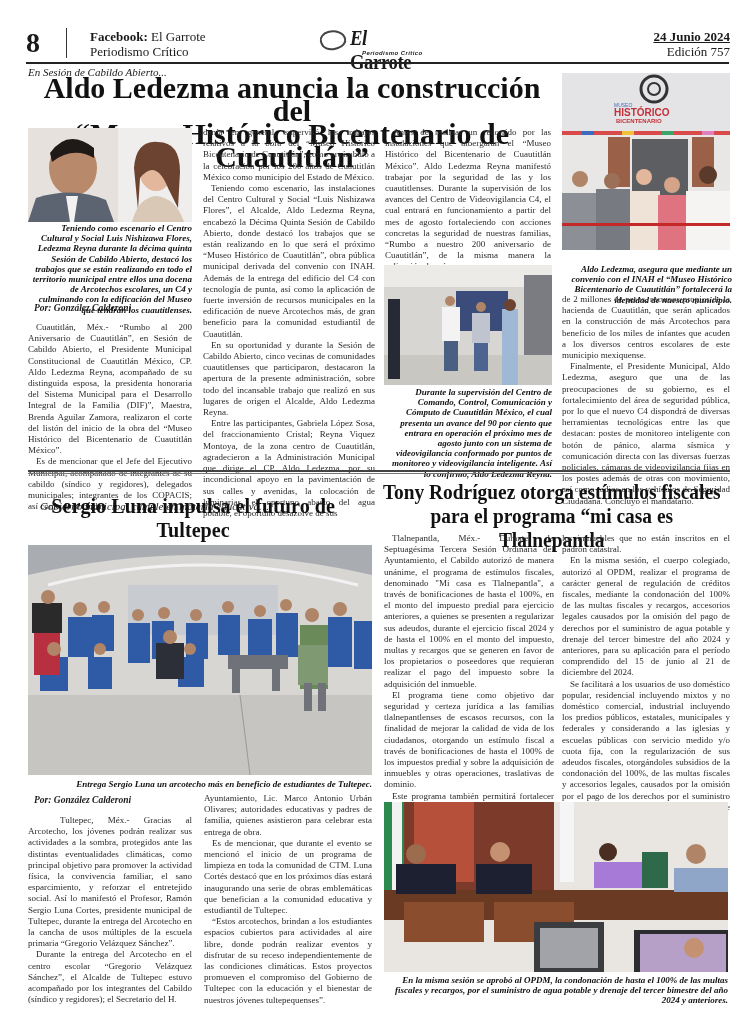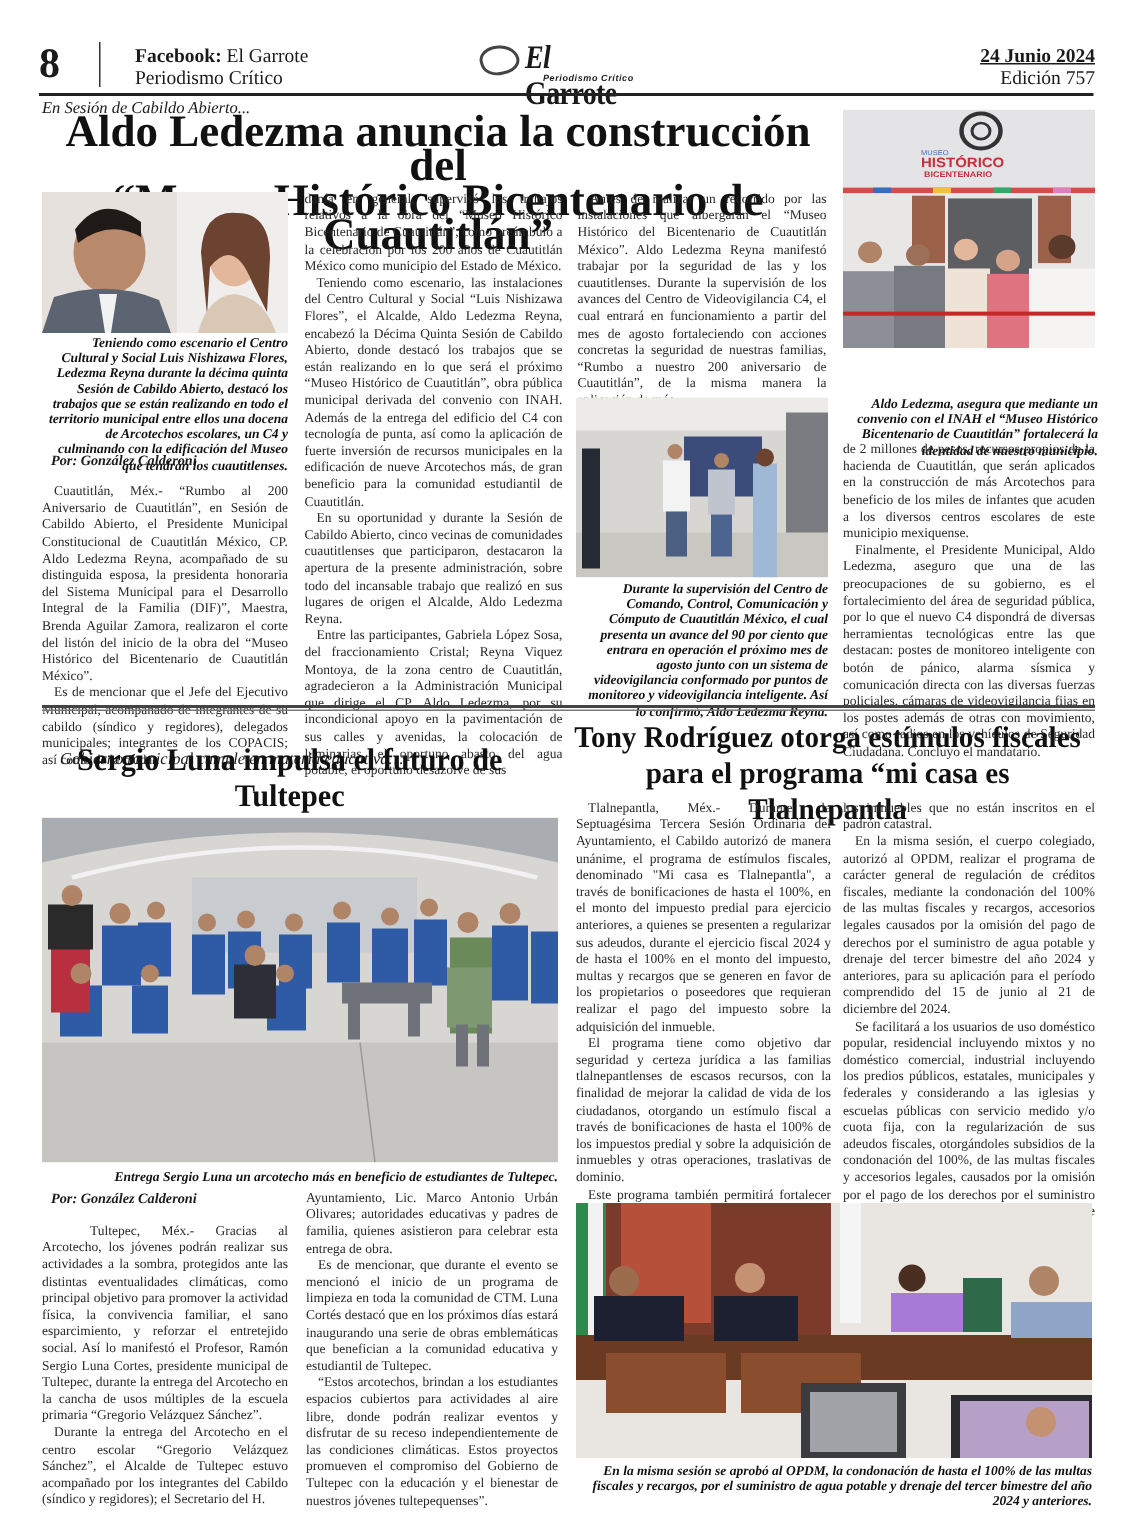--- a/index.html
+++ b/index.html
@@ -103,21 +103,21 @@
     <rect x="88" y="48" width="18" height="30" fill="#c0c4cf"></rect>
     <rect x="90" y="78" width="14" height="28" fill="#4d6490"></rect>
     <rect x="118" y="44" width="16" height="76" fill="#9fb8d6"></rect>
     <circle cx="66" cy="36" r="5" fill="#b08466"></circle>
     <circle cx="97" cy="42" r="5" fill="#b08466"></circle>
     <circle cx="126" cy="40" r="6" fill="#6b4330"></circle>
   </svg>
 </div>
 <div class="abs caption" style="left:384px; top:387px; width:168px;">Durante la supervisión del Centro de Comando, Control, Comunicación y Cómputo de Cuautitlán México, el cual presenta un avance del 90 por ciento que entrara en operación el próximo mes de agosto junto con un sistema de videovigilancia conformado por puntos de monitoreo y videovigilancia inteligente. Así lo confirmó, Aldo Ledezma Reyna.</div>
 
-<div class="abs photo" style="left:562px; top:73px; width:168px; height:159px;">
+<div class="abs photo" style="left:562px; top:73px; width:168px; height:177px;">
   <svg viewBox="0 0 168 177" preserveAspectRatio="none">
     <rect width="168" height="177" fill="#e9e7e6"></rect>
     <rect x="0" y="0" width="168" height="62" fill="#e4e3e5"></rect>
     <circle cx="92" cy="16" r="13" fill="none" stroke="#333" stroke-width="3"></circle>
     <circle cx="92" cy="16" r="6" fill="none" stroke="#333" stroke-width="2"></circle>
     <text x="52" y="34" font-family="Liberation Sans, sans-serif" font-size="5" fill="#4a6dba">MUSEO</text>
     <text x="52" y="43" font-family="Liberation Sans, sans-serif" font-size="10" font-weight="bold" fill="#c4303a">HISTÓRICO</text>
     <text x="54" y="50" font-family="Liberation Sans, sans-serif" font-size="6" font-weight="bold" fill="#c4303a">BICENTENARIO</text>
     <rect x="0" y="58" width="168" height="4" fill="#d94b4b"></rect>
     <rect x="20" y="58" width="12" height="4" fill="#3c6bc2"></rect>

